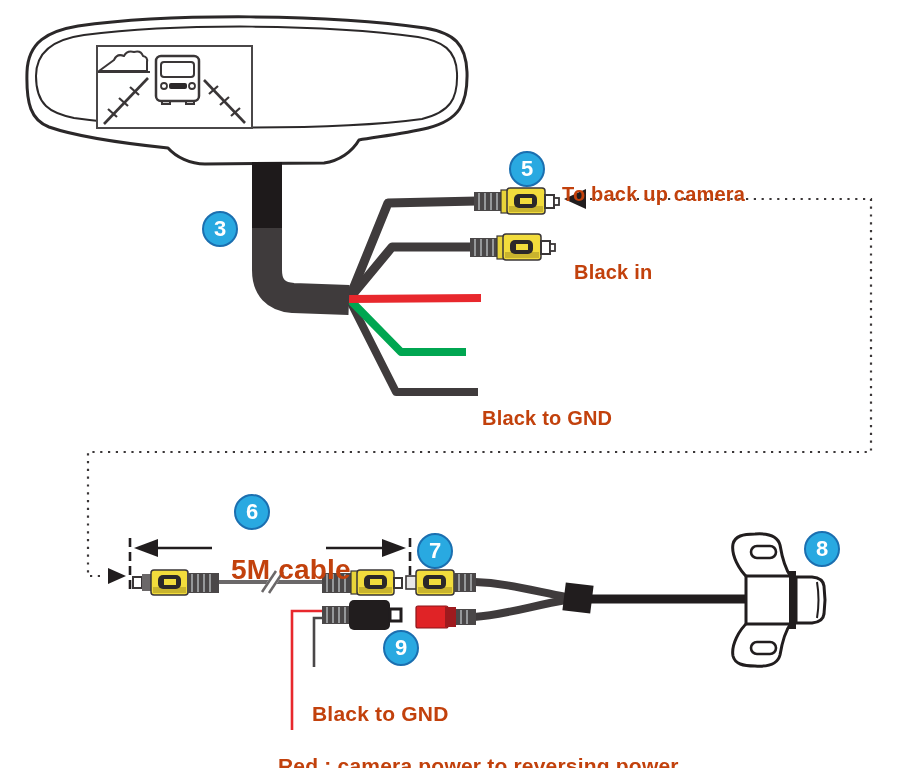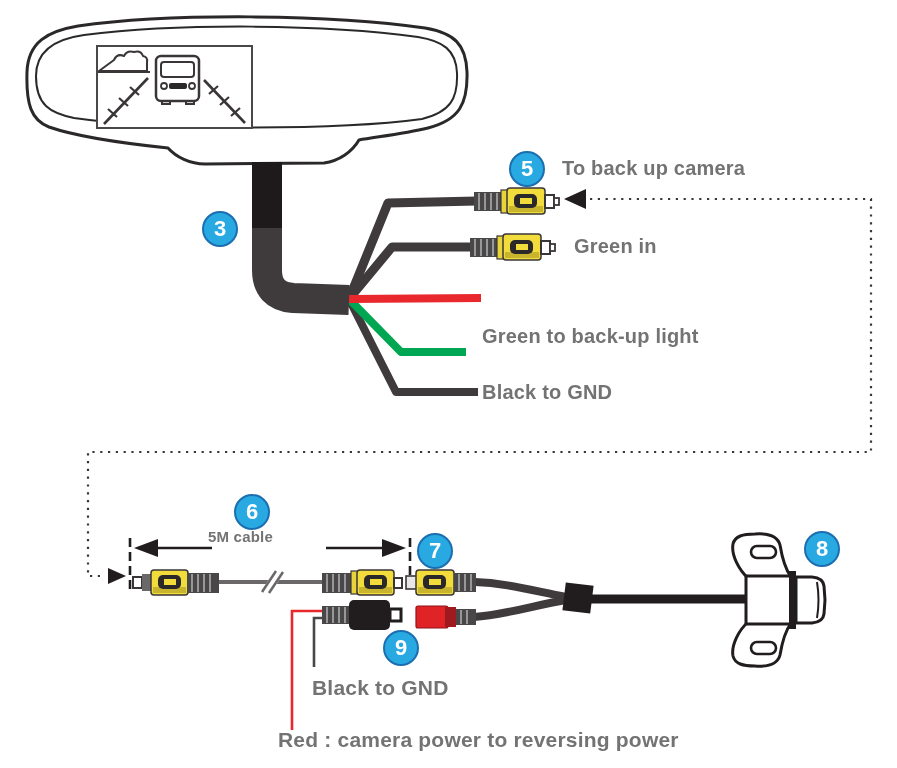--- a/index.html
+++ b/index.html
@@ -2,22 +2,22 @@
 <html><head>
 <meta charset="utf-8">
 <style>
   html,body{margin:0;padding:0;background:#ffffff;}
   .canvas{
     position:relative;width:897px;height:768px;background:#ffffff;overflow:hidden;
     font-family:"Liberation Sans",sans-serif;
   }
   .diagram-svg{position:absolute;left:0;top:0;}
   .lbl{
-    position:absolute;font-weight:700;color:#737373;font-size:20px;
-    white-space:nowrap;letter-spacing:0.2px;
+    position:absolute;font-weight:700;color:#c2410c;font-size:20px;
+    white-space:nowrap;letter-spacing:0.2px;margin-top:26px;
   }
   .lbl.mid{font-weight:600;}
   .badge{
     position:absolute;width:36px;height:36px;box-sizing:border-box;
     background:#29a9e1;border:2.5px solid #1b6fb0;border-radius:50%;
     color:#ffffff;font-weight:700;font-size:22px;line-height:31px;text-align:center;
   }
 </style>
 </head>
 <body>
@@ -229,20 +229,19 @@
   </svg>
 
   <div class="badge" style="left:202px;top:211px">3</div>
   <div class="badge" style="left:509px;top:151px">5</div>
   <div class="badge" style="left:234px;top:494px">6</div>
   <div class="badge" style="left:417px;top:533px">7</div>
   <div class="badge" style="left:804px;top:531px">8</div>
   <div class="badge" style="left:383px;top:630px">9</div>
 
   <div class="lbl" style="left:562px;top:157px">To back up camera</div>
-  <div class="lbl" style="left:574px;top:235px">Green in</div>
-  <div class="lbl" style="left:482px;top:325px">Green to back-up light</div>
+  <div class="lbl" style="left:574px;top:235px">Black in</div>
   <div class="lbl" style="left:482px;top:381px">Black to GND</div>
-  <div class="lbl mid" style="left:208px;top:528px;font-size:15px">5M cable</div>
+  <div class="lbl mid" style="left:231px;top:528px;font-size:28px">5M cable</div>
   <div class="lbl mid" style="left:312px;top:676px;font-size:21px">Black to GND</div>
   <div class="lbl mid" style="left:278px;top:728px;font-size:21px">Red : camera power to reversing power</div>
 
 </div>
 
 </body></html>

